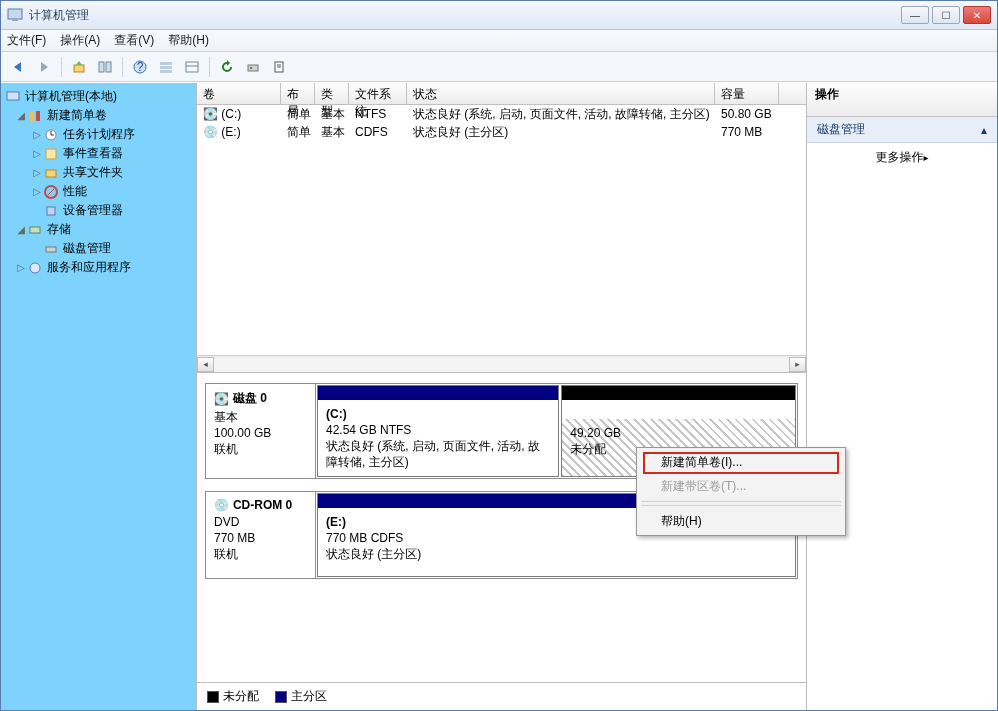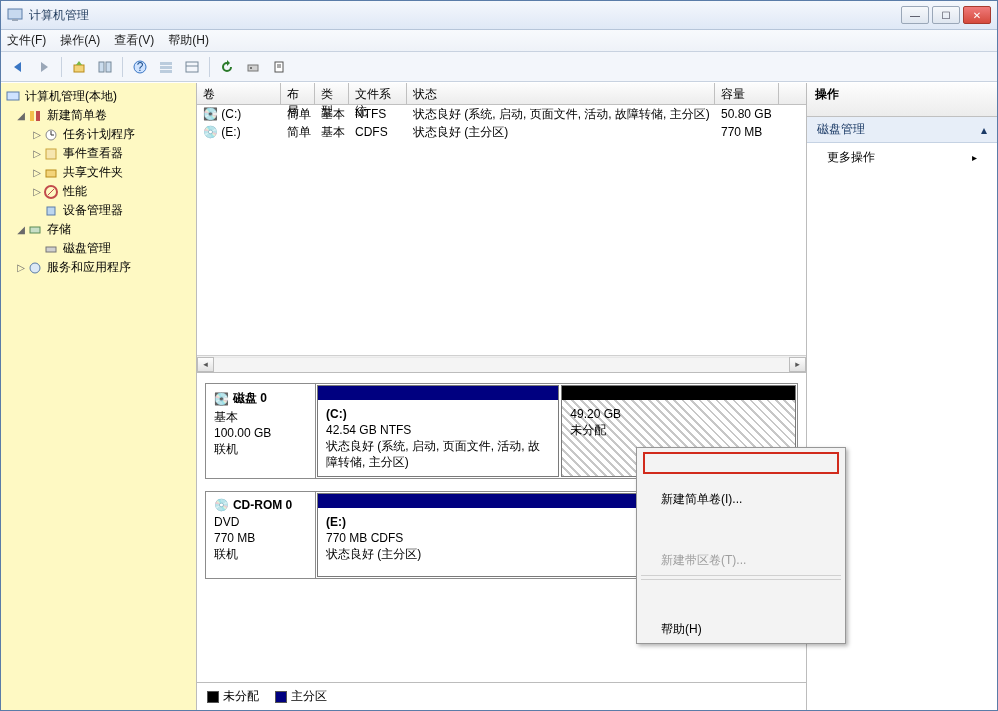--- a/index.html
+++ b/index.html
@@ -19,21 +19,21 @@
 
 
 .toolbar { height: 30px; background: #f3f6fb; display: flex; align-items: center; padding: 0 6px; border-bottom: 1px solid #c8d2e0; gap: 4px; }
 .toolbar .tb-btn { width: 22px; height: 22px; display: flex; align-items: center; justify-content: center; border: 1px solid transparent; }
 .toolbar .tb-sep { width: 1px; height: 20px; background: #c8d2e0; margin: 0 2px; }
 
 
 .main-area { flex: 1; display: flex; border-top: 1px solid #fff; }
 
 
-.tree-pane { width: 196px; border-right: 1px solid #bcbcbc; padding: 4px 2px; overflow: auto; background: #fef9c3; }
+.tree-pane { width: 196px; border-right: 1px solid #bcbcbc; padding: 4px 2px; overflow: auto; background: #7dd3fc; }
 .tree-node { display: flex; align-items: center; height: 19px; padding-left: 2px; white-space: nowrap; }
 .tree-node .exp { width: 12px; text-align: center; color: #6a6a6a; font-size: 10px; }
 .tree-node .ticon { width: 16px; height: 16px; margin-right: 4px; display: inline-flex; align-items: center; justify-content: center; }
 .tree-node .tlabel { color: #000; }
 .ind1 { padding-left: 12px; }
 .ind2 { padding-left: 28px; }
 
 
 .middle-pane { flex: 1; display: flex; flex-direction: column; border-right: 1px solid #bcbcbc; }
 
@@ -59,36 +59,36 @@
 .disk-block { display: flex; border: 1px solid #8c8c8c; min-height: 88px; }
 .disk-info { width: 110px; padding: 6px 8px; border-right: 1px solid #8c8c8c; background:#fff; }
 .disk-info .di-header { display:flex; align-items:center; gap:4px; margin-bottom:2px;}
 .disk-info .di-line { line-height: 16px; }
 .disk-parts { flex: 1; display: flex; position:relative;}
 .part { border: 1px solid #7a7a7a; margin: 1px; display:flex; flex-direction:column;}
 .part-colorbar { height: 14px; }
 .part-body { flex:1; padding: 6px 8px; line-height: 16px; position:relative; overflow:hidden;}
 .color-navy { background: #000080; }
 .color-black { background: #000; }
-.hatch { background-image: repeating-linear-gradient(45deg,#c7c7c7 0,#c7c7c7 2px,#fff 2px,#fff 6px); }
+.hatch { background-image: repeating-linear-gradient(45deg,#c7c7c7 0,#c7c7c7 2px,#fff 2px,#fff 6px); margin-top: 19px; }
 
 
 .legend { height: 28px; border-top: 1px solid #bcbcbc; display:flex; align-items:center; padding: 0 10px; gap:16px;}
 .legend .swatch { width:12px; height:12px; border:1px solid #555; display:inline-block; margin-right:4px; vertical-align:middle;}
 
 
 .actions-pane { width: 190px; background: #fff; display:flex; flex-direction:column;}
 .actions-header { height: 34px; background: linear-gradient(#fdfdfd,#ececec); border-bottom: 1px solid #c0c0c0; padding: 3px 8px; font-weight:bold; color:#000;}
 .actions-section { background:#e7eef8; border-bottom:1px solid #c5d2e3; padding:4px 10px; display:flex; justify-content:space-between; align-items:center; color:#1b3a66; }
-.actions-item { padding: 6px 20px; display:flex; justify-content:space-between; align-items:center;}
+.actions-item { padding: 6px 20px; display:flex; justify-content:center; align-items:center;}
 .actions-item .chev { font-size:10px; }
 
 
 .context-menu { position:absolute; left:636px; top:447px; width:210px; background:#f3f3f3; border:1px solid #979797; box-shadow:2px 2px 4px rgba(0,0,0,0.3); z-index:100; padding:2px;}
-.context-menu .cm-item { height:24px; display:flex; align-items:center; padding:0 22px; color:#000;margin-top:37px;}
+.context-menu .cm-item { height:24px; display:flex; align-items:center; padding:0 22px; color:#000;}
 .context-menu .cm-item.disabled { color:#9e9e9e; }
 .context-menu .cm-sep { height:1px; background:#d0d0d0; margin:3px 2px; }
 .context-menu .cm-highlight { position:absolute; left:6px; top:4px; width:196px; height:22px; border:2px solid #d12a1b; pointer-events:none;}
 
 
 .sv { display:block; }
 </style>
 </head>
 <body>
 

